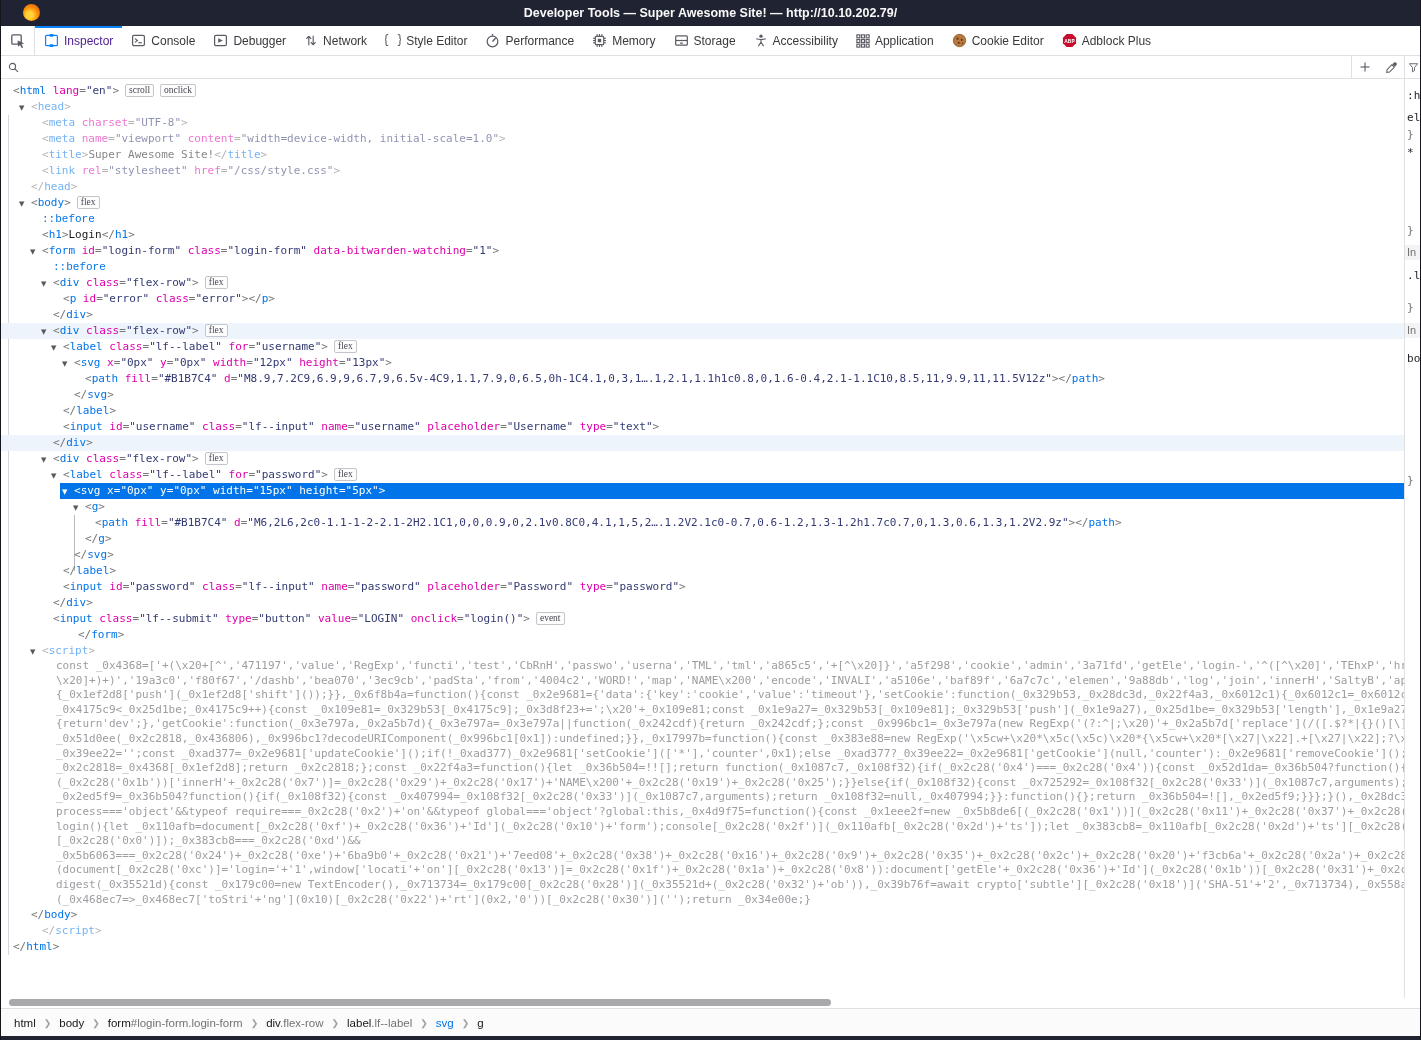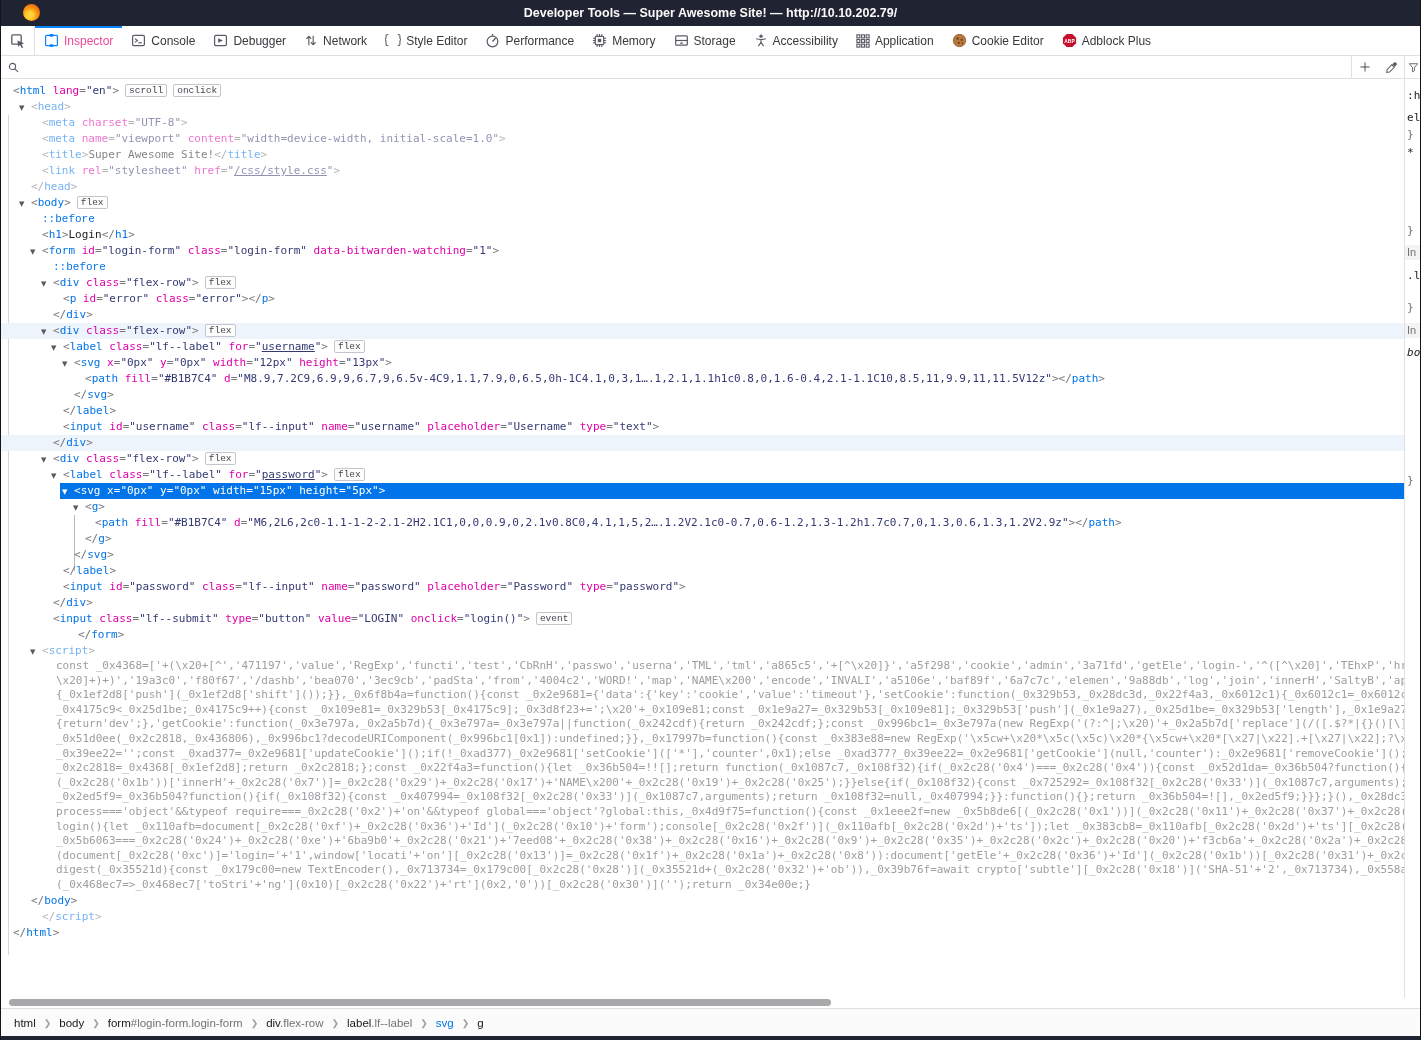--- a/index.html
+++ b/index.html
@@ -13,21 +13,21 @@
   .ff-logo { position:absolute; left:22px; top:4px; width:17px; height:17px; border-radius:50%;
     background:radial-gradient(circle at 40% 65%, #ffd339 0 22%, #ff9a0d 45%, #e55b0c 85%); }
   .titletext { width:100%; text-align:center; color:#f9f9fa; font-size:12.5px; font-weight:bold; }
 
   
   .tabbar { height:30px; background:#fff; border-bottom:1px solid #e0e0e2; display:flex; align-items:stretch;
     color:#38383d; font-size:12px; }
   .pickbtn { width:34px; display:flex; align-items:center; justify-content:center; border-right:1px solid #e0e0e2; color:#5b5b66; }
   .tab { display:flex; align-items:center; gap:5px; padding:0 9px; position:relative; color:#38383d; white-space:nowrap; }
   .tab .ticon { display:flex; align-items:center; color:#5b5b66; }
-  .tab.active { color:#ec4899; }
+  .tab.active { color:#4c1d95; }
   .tab.active .ticon { color:#0a84ff; }
   .tab.active::before { content:""; position:absolute; top:0; left:0; right:0; height:2px; background:#0a84ff; }
 
   
   .toolrow { height:23px; border-bottom:1px solid #e0e0e2; display:flex; align-items:stretch; }
   .searchwrap { flex:1; display:flex; align-items:center; padding-left:7px; gap:5px; color:#5b5b66; }
   .searchwrap input { border:none; outline:none; flex:1; font-size:11px; color:#38383d; font-family:"Liberation Sans",sans-serif; }
   .searchwrap input::placeholder { color:#9b9b9f; }
   .toolbtns { display:flex; align-items:center; border-left:1px solid #e0e0e2; }
   .toolbtn { width:26px; height:100%; display:flex; align-items:center; justify-content:center; color:#5b5b66; }
@@ -37,23 +37,23 @@
   .main { height:919px; display:flex; }
   .markup { width:1405px; border-right:1px solid #e0e0e2; position:relative; overflow:hidden;
     font-family:"DejaVu Sans Mono", monospace; font-size:11px; padding-top:4px; background:#fff; }
   .guide { position:absolute; width:1px; background:#d7d7db; }
   .mrow { height:16px; line-height:16px; white-space:pre; position:relative; }
   .mrow .arrow { position:absolute; font-size:7px; color:#57575c; top:1px; font-family:"DejaVu Sans",sans-serif; }
   .mrow.stripe { background:#edf4fb; }
   .mrow.sel .tk, .mrow.sel .arrow { color:#fff !important; }
   .mrow.dim .tk, .mrow.dim .badge { opacity:.55; }
   .tk-p { color:#767676; } .tk-t { color:#0074e8; } .tk-a { color:#dd00a9; }
-  .tk-v { color:#333a72; } .tk-u { color:#333a72; text-decoration:underline; }
+  .tk-v { color:#333a72; } .tk-u { color:#333a72; }
   .tk-x { color:#1a1a1e; } .tk-d { color:#1a1a1e; font-style:italic; } .tk-ps { color:#0074e8;font-family:Liberation Mono, monospace; }
-  .badge { display:inline-block; font-family:Liberation Mono, monospace; font-size:9.5px; line-height:11px;
+  .badge { display:inline-block; font-family:Liberation Serif, serif; font-size:9.5px; line-height:11px;
     border:1px solid #c5c5cc; border-radius:2px; padding:0 3px; margin-left:6px; color:#464650;
     background:#fdfdfe; vertical-align:1px; }
   .scriptblock { }
   .sline { height:14.6px; line-height:14.6px; white-space:pre; color:#9d9da2; padding-left:55px; overflow:hidden; }
 
   
   .sidebar { width:15px; position:relative; overflow:hidden; font-family:"DejaVu Sans Mono",monospace;
     font-size:11px; color:#24242a; background:#fff; }
   .frag { position:absolute; left:2px; white-space:pre; }
   .frag.inh { left:0; right:0; background:#f3f3f5; color:#737373; font-family:"Liberation Sans",sans-serif;
@@ -295,41 +295,42 @@
             <div class="sline">{_0x1ef2d8['push'](_0x1ef2d8['shift']());}},_0x6f8b4a=function(){const _0x2e9681={'data':{'key':'cookie','value':'timeout'},'setCookie':function(_0x329b53,_0x28dc3d,_0x22f4a3,_0x6012c1){_0x6012c1=_0x6012c</div>
             <div class="sline">_0x4175c9&lt;_0x25d1be;_0x4175c9++){const _0x109e81=_0x329b53[_0x4175c9];_0x3d8f23+=';\x20'+_0x109e81;const _0x1e9a27=_0x329b53[_0x109e81];_0x329b53['push'](_0x1e9a27),_0x25d1be=_0x329b53['length'],_0x1e9a27</div>
             <div class="sline">{return'dev';},'getCookie':function(_0x3e797a,_0x2a5b7d){_0x3e797a=_0x3e797a||function(_0x242cdf){return _0x242cdf;};const _0x996bc1=_0x3e797a(new RegExp('(?:^|;\x20)'+_0x2a5b7d['replace'](/([.$?*|{}()[\]</div>
             <div class="sline">_0x51d0ee(_0x2c2818,_0x436806),_0x996bc1?decodeURIComponent(_0x996bc1[0x1]):undefined;}},_0x17997b=function(){const _0x383e88=new RegExp('\x5cw+\x20*\x5c(\x5c)\x20*{\x5cw+\x20*[\x27|\x22].+[\x27|\x22];?\x</div>
             <div class="sline">_0x39ee22='';const _0xad377=_0x2e9681['updateCookie']();if(!_0xad377)_0x2e9681['setCookie'](['*'],'counter',0x1);else _0xad377?_0x39ee22=_0x2e9681['getCookie'](null,'counter'):_0x2e9681['removeCookie']();</div>
             <div class="sline">_0x2c2818=_0x4368[_0x1ef2d8];return _0x2c2818;};const _0x22f4a3=function(){let _0x36b504=!![];return function(_0x1087c7,_0x108f32){if(_0x2c28('0x4')===_0x2c28('0x4')){const _0x52d1da=_0x36b504?function(){</div>
             <div class="sline">(_0x2c28('0x1b'))['innerH'+_0x2c28('0x7')]=_0x2c28('0x29')+_0x2c28('0x17')+'NAME\x200'+_0x2c28('0x19')+_0x2c28('0x25');}}else{if(_0x108f32){const _0x725292=_0x108f32[_0x2c28('0x33')](_0x1087c7,arguments);</div>
             <div class="sline">_0x2ed5f9=_0x36b504?function(){if(_0x108f32){const _0x407994=_0x108f32[_0x2c28('0x33')](_0x1087c7,arguments);return _0x108f32=null,_0x407994;}}:function(){};return _0x36b504=![],_0x2ed5f9;}}};}(),_0x28dc3</div>
             <div class="sline">process==='object'&amp;&amp;typeof require===_0x2c28('0x2')+'on'&amp;&amp;typeof global==='object'?global:this,_0x4d9f75=function(){const _0x1eee2f=new _0x5b8de6[(_0x2c28('0x1'))](_0x2c28('0x11')+_0x2c28('0x37')+_0x2c28(</div>
             <div class="sline">login(){let _0x110afb=document[_0x2c28('0xf')+_0x2c28('0x36')+'Id'](_0x2c28('0x10')+'form');console[_0x2c28('0x2f')](_0x110afb[_0x2c28('0x2d')+'ts']);let _0x383cb8=_0x110afb[_0x2c28('0x2d')+'ts'][_0x2c28(</div>
+            <div class="sline">[_0x2c28('0x0')]);_0x383cb8===_0x2c28('0xd')&amp;&amp;</div>
             <div class="sline">_0x5b6063===_0x2c28('0x24')+_0x2c28('0xe')+'6ba9b0'+_0x2c28('0x21')+'7eed08'+_0x2c28('0x38')+_0x2c28('0x16')+_0x2c28('0x9')+_0x2c28('0x35')+_0x2c28('0x2c')+_0x2c28('0x20')+'f3cb6a'+_0x2c28('0x2a')+_0x2c28(</div>
             <div class="sline">(document[_0x2c28('0xc')]='login='+'1',window['locati'+'on'][_0x2c28('0x13')]=_0x2c28('0x1f')+_0x2c28('0x1a')+_0x2c28('0x8')):document['getEle'+_0x2c28('0x36')+'Id'](_0x2c28('0x1b'))[_0x2c28('0x31')+_0x2c</div>
             <div class="sline">digest(_0x35521d){const _0x179c00=new TextEncoder(),_0x713734=_0x179c00[_0x2c28('0x28')](_0x35521d+(_0x2c28('0x32')+'ob')),_0x39b76f=await crypto['subtle'][_0x2c28('0x18')]('SHA-51'+'2',_0x713734),_0x558a</div>
             <div class="sline">(_0x468ec7=&gt;_0x468ec7['toStri'+'ng'](0x10)[_0x2c28('0x22')+'rt'](0x2,'0'))[_0x2c28('0x30')]('');return _0x34e00e;}</div>
           </div>
           <div class="mrow" style="padding-left: 30px;"><span class="tk tk-p">&lt;/</span><span class="tk tk-t">body</span><span class="tk tk-p">&gt;</span></div>
           <div class="mrow dim" style="padding-left: 41px;"><span class="tk tk-p">&lt;/</span><span class="tk tk-t">script</span><span class="tk tk-p">&gt;</span></div>
           <div class="mrow" style="padding-left: 12px;"><span class="tk tk-p">&lt;/</span><span class="tk tk-t">html</span><span class="tk tk-p">&gt;</span></div>
         </div>
     </div>
     <div class="sidebar" id="rules-sidebar">
         <div class="frag" style="top: 10px;">:h</div>
         <div class="frag" style="top: 32px;">el</div>
         <div class="frag" style="color: rgb(115, 115, 115); top: 49px;">}</div>
         <div class="frag" style="top: 67px;">*</div>
         <div class="frag" style="color: rgb(115, 115, 115); top: 145px;">}</div>
         <div class="frag inh" style="top: 166px;">In</div>
         <div class="frag" style="top: 190px;">.l</div>
         <div class="frag" style="color: rgb(115, 115, 115); top: 222px;">}</div>
         <div class="frag inh" style="top: 244px;">In</div>
-        <div class="frag" style="top: 267px; font-style: italic;">bo</div>
+        <div class="frag" style="top: 273px;">bo</div>
         <div class="frag" style="color: rgb(115, 115, 115); top: 395px;">}</div>
       </div>
   </div>
 
   <div class="hscroll">
     <div class="hthumb"></div>
   </div>
 
   <div class="crumbs" id="breadcrumbs">
       <span class="crumb"><span class="cname">html</span></span>

